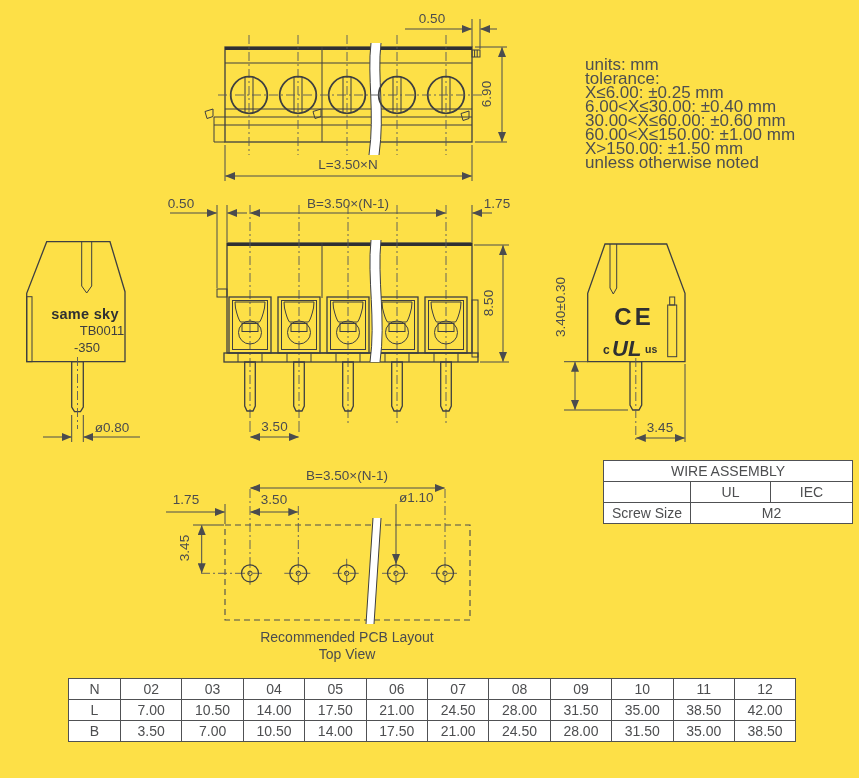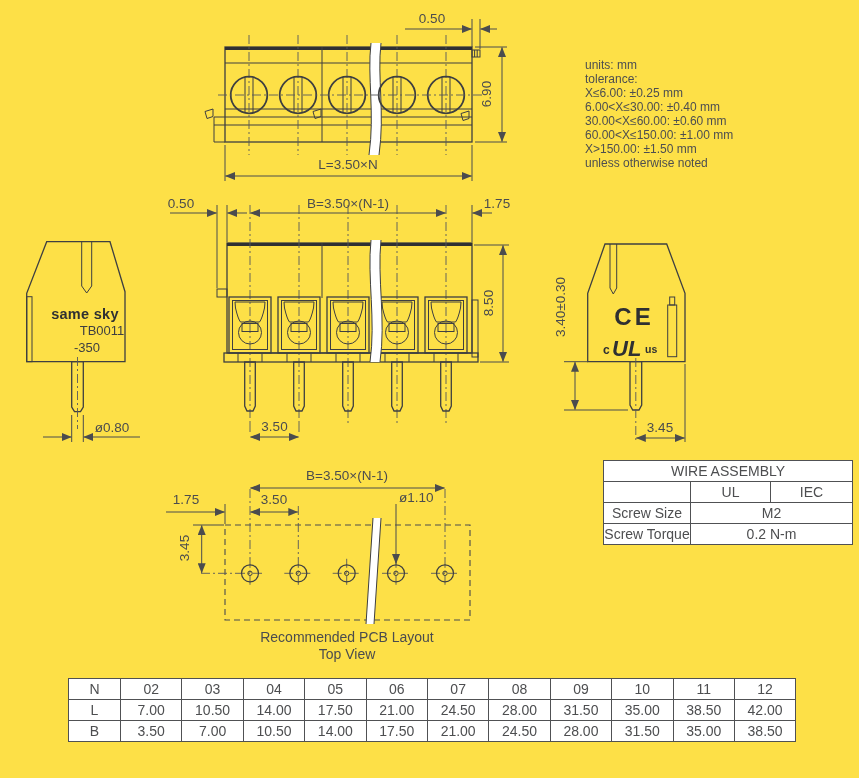--- a/index.html
+++ b/index.html
@@ -15,21 +15,21 @@
   .dash{stroke:#4b4c4e;stroke-width:1.1;stroke-dasharray:6 4;fill:none;}
   .brk{stroke:#3e3f41;stroke-width:1;fill:none;}
   .wfill{fill:#fff;stroke:none;}
   .logo{font-size:14.5px;font-weight:bold;fill:#2f3032;letter-spacing:0.3px;}
   .pn{font-size:13px;fill:#3e3f41;}
   .ce{font-size:24px;font-weight:bold;fill:#2f3032;letter-spacing:3px;}
   .ul{font-size:22px;font-weight:bold;font-style:italic;fill:#2f3032;}
   .ulc{font-size:12px;font-weight:bold;fill:#2f3032;}
   .uls{font-size:10.5px;font-weight:bold;fill:#2f3032;}
   .cap{font-size:14px;fill:#4b4c4e;}
-  .notes{position:absolute;left:585px;top:58px;font-size:12px;line-height:14px;color:#4d4e50;}
+  .notes{position:absolute;left:585px;top:58px;font-size:17px;line-height:14px;color:#4d4e50;}
   table{border-collapse:collapse;table-layout:fixed;position:absolute;background:#fff;}
   td{border:1px solid #505153;font-size:14px;text-align:center;color:#4d4e50;
      padding:0;vertical-align:middle;overflow:hidden;white-space:nowrap;}
   .wa{left:603px;top:460px;width:249px;}
   .wa td{height:20px;}
   .series{left:68px;top:678px;width:728px;}
   .series td{height:20px;}
 </style>
 </head>
 <body>
@@ -247,24 +247,20 @@
         </tr>
     <tr>
       <td></td>
       <td>UL</td>
       <td>IEC</td>
     </tr>
     <tr>
       <td>Screw Size</td>
       <td colspan="2">M2</td>
     </tr>
-    <tr>
-      <td>Screw Torque</td>
-      <td colspan="2">0.2 N-m</td>
-    </tr>
   </tbody>
     </table>
 
   <table class="series">
     <colgroup>
       <col style="width:52px">
         <col style="width:61.4px">
         <col style="width:61.4px">
         <col style="width:61.4px">
       <col style="width:61.4px">

